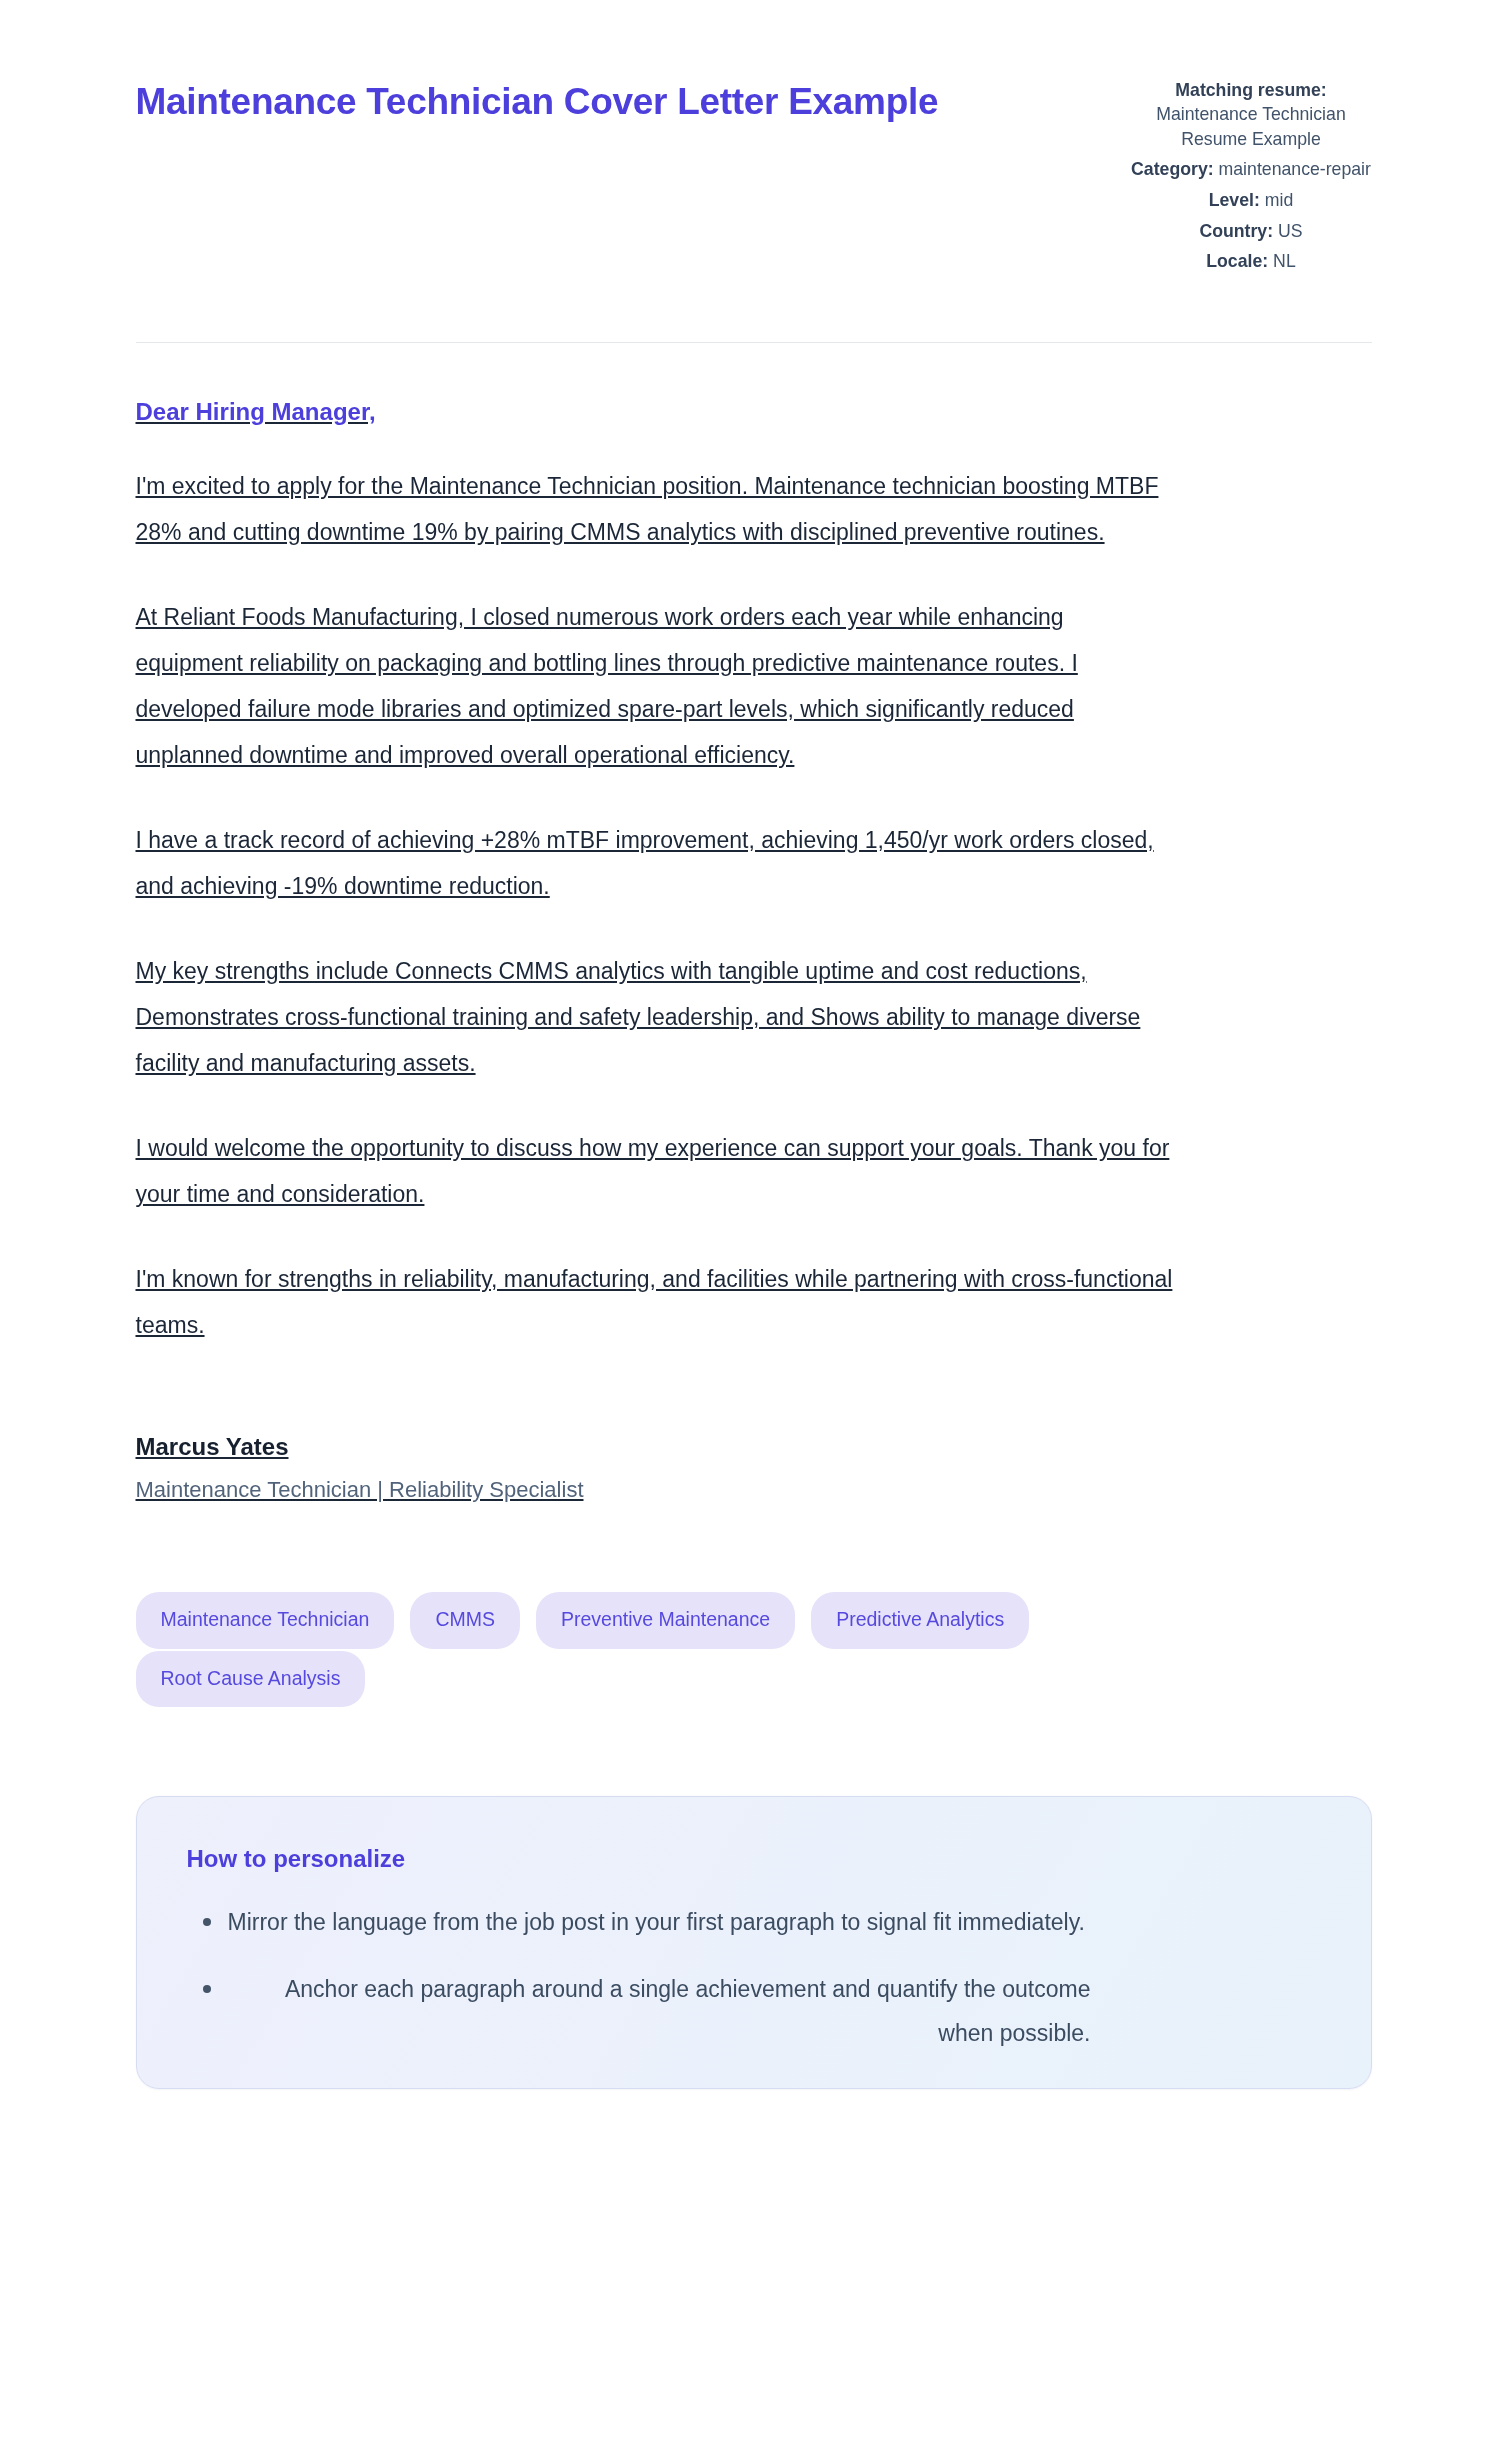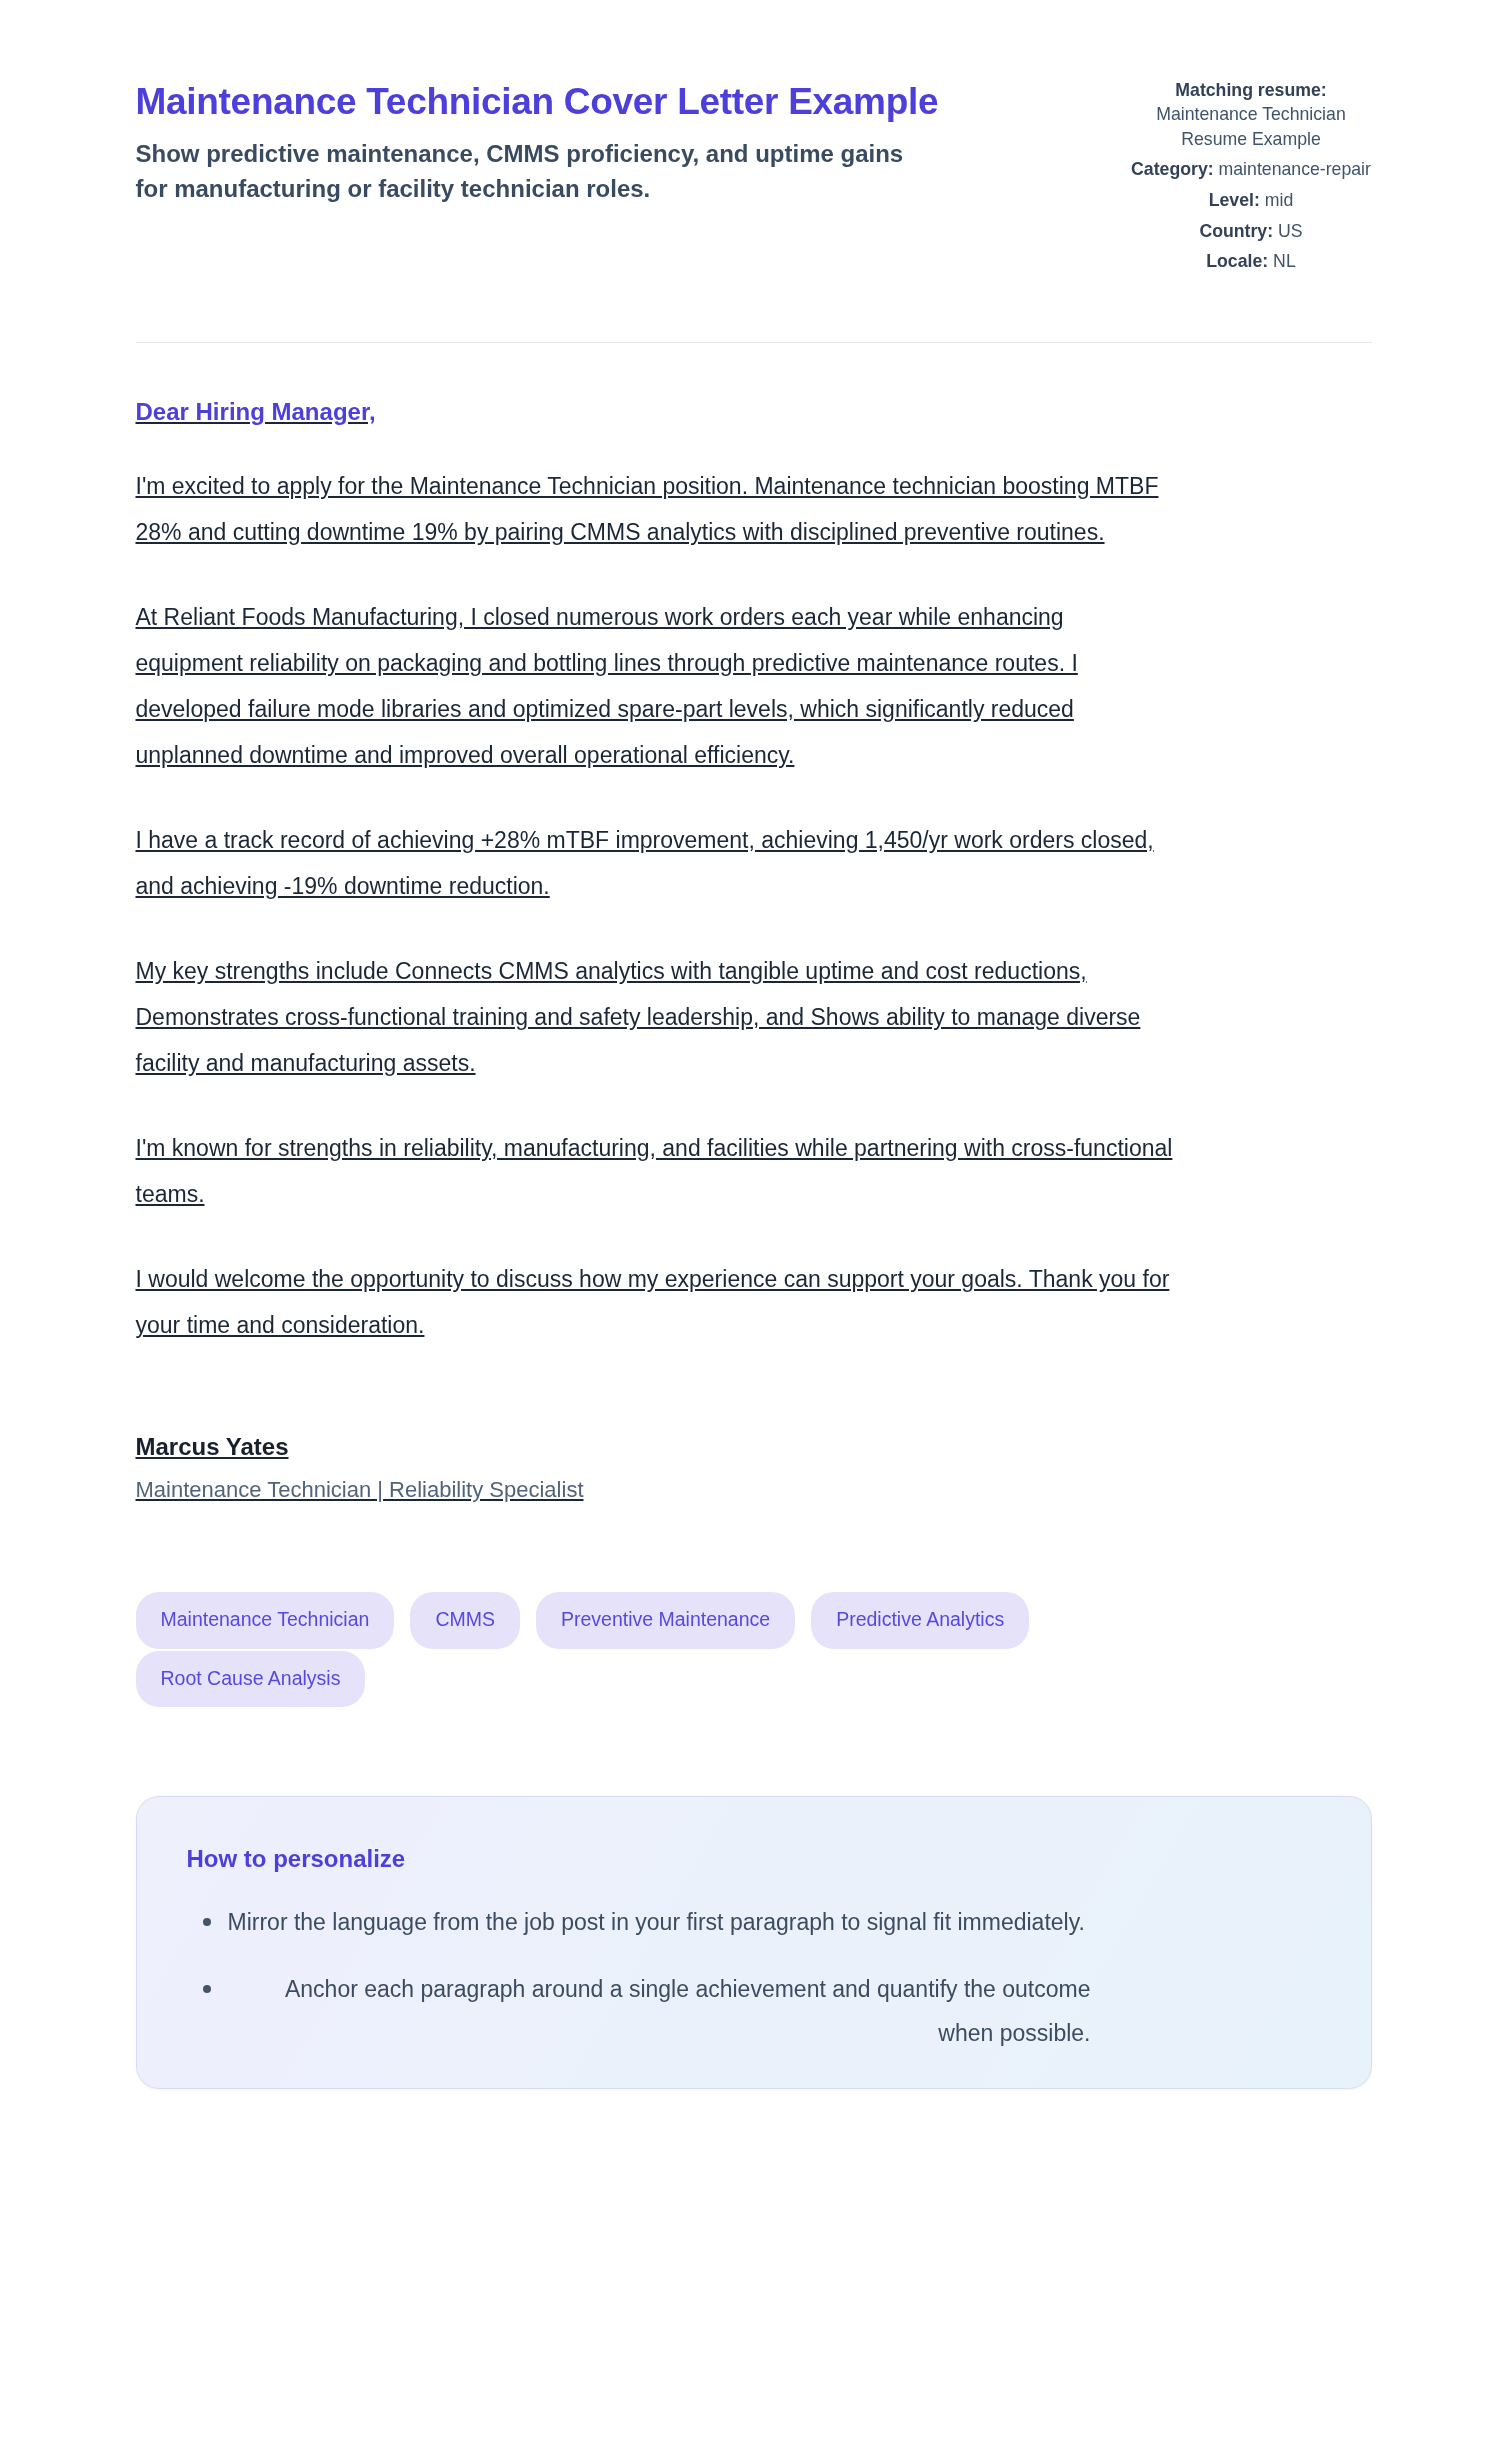--- a/index.html
+++ b/index.html
@@ -134,42 +134,41 @@
   }
 </style>
 </head>
 <body>
 
 <div class="page">
 
   <header class="header">
     <div class="header-left">
       <h1 class="title">Maintenance Technician Cover Letter Example</h1>
-      <p class="subtitle">Show predictive maintenance, CMMS proficiency, and uptime gains for manufacturing or facility technician roles.</p>
     </div>
     <aside class="meta" id="meta-panel">
         <div class="meta-field"><strong>Matching resume:</strong> Maintenance Technician Resume Example</div>
         <div class="meta-field"><strong>Category:</strong> maintenance-repair</div>
         <div class="meta-field"><strong>Level:</strong> mid</div>
         <div class="meta-field"><strong>Country:</strong> US</div>
         <div class="meta-field"><strong>Locale:</strong> NL</div>
       </aside>
   </header>
 
   <hr class="divider">
 
   <section class="letter">
     <p class="greeting">Dear Hiring Manager,</p>
     <div id="paragraphs">
         <p class="para">I'm excited to apply for the Maintenance Technician position. Maintenance technician boosting MTBF 28% and cutting downtime 19% by pairing CMMS analytics with disciplined preventive routines.</p>
         <p class="para">At Reliant Foods Manufacturing, I closed numerous work orders each year while enhancing equipment reliability on packaging and bottling lines through predictive maintenance routes. I developed failure mode libraries and optimized spare-part levels, which significantly reduced unplanned downtime and improved overall operational efficiency.</p>
         <p class="para">I have a track record of achieving +28% mTBF improvement, achieving 1,450/yr work orders closed, and achieving -19% downtime reduction.</p>
         <p class="para">My key strengths include Connects CMMS analytics with tangible uptime and cost reductions, Demonstrates cross-functional training and safety leadership, and Shows ability to manage diverse facility and manufacturing assets.</p>
+        <p class="para">I would welcome the opportunity to discuss how my experience can support your goals. Thank you for your time and consideration.</p>
         <p class="para">I'm known for strengths in reliability, manufacturing, and facilities while partnering with cross-functional teams.</p>
-        <p class="para">I would welcome the opportunity to discuss how my experience can support your goals. Thank you for your time and consideration.</p>
       </div>
     <p class="sig-name">Marcus Yates</p>
     <p class="sig-title">Maintenance Technician | Reliability Specialist</p>
   </section>
 
   <div class="tags" id="tag-list">
       <span class="tag">Maintenance Technician</span>
       <span class="tag">CMMS</span>
       <span class="tag">Preventive Maintenance</span>
       <span class="tag">Predictive Analytics</span>

